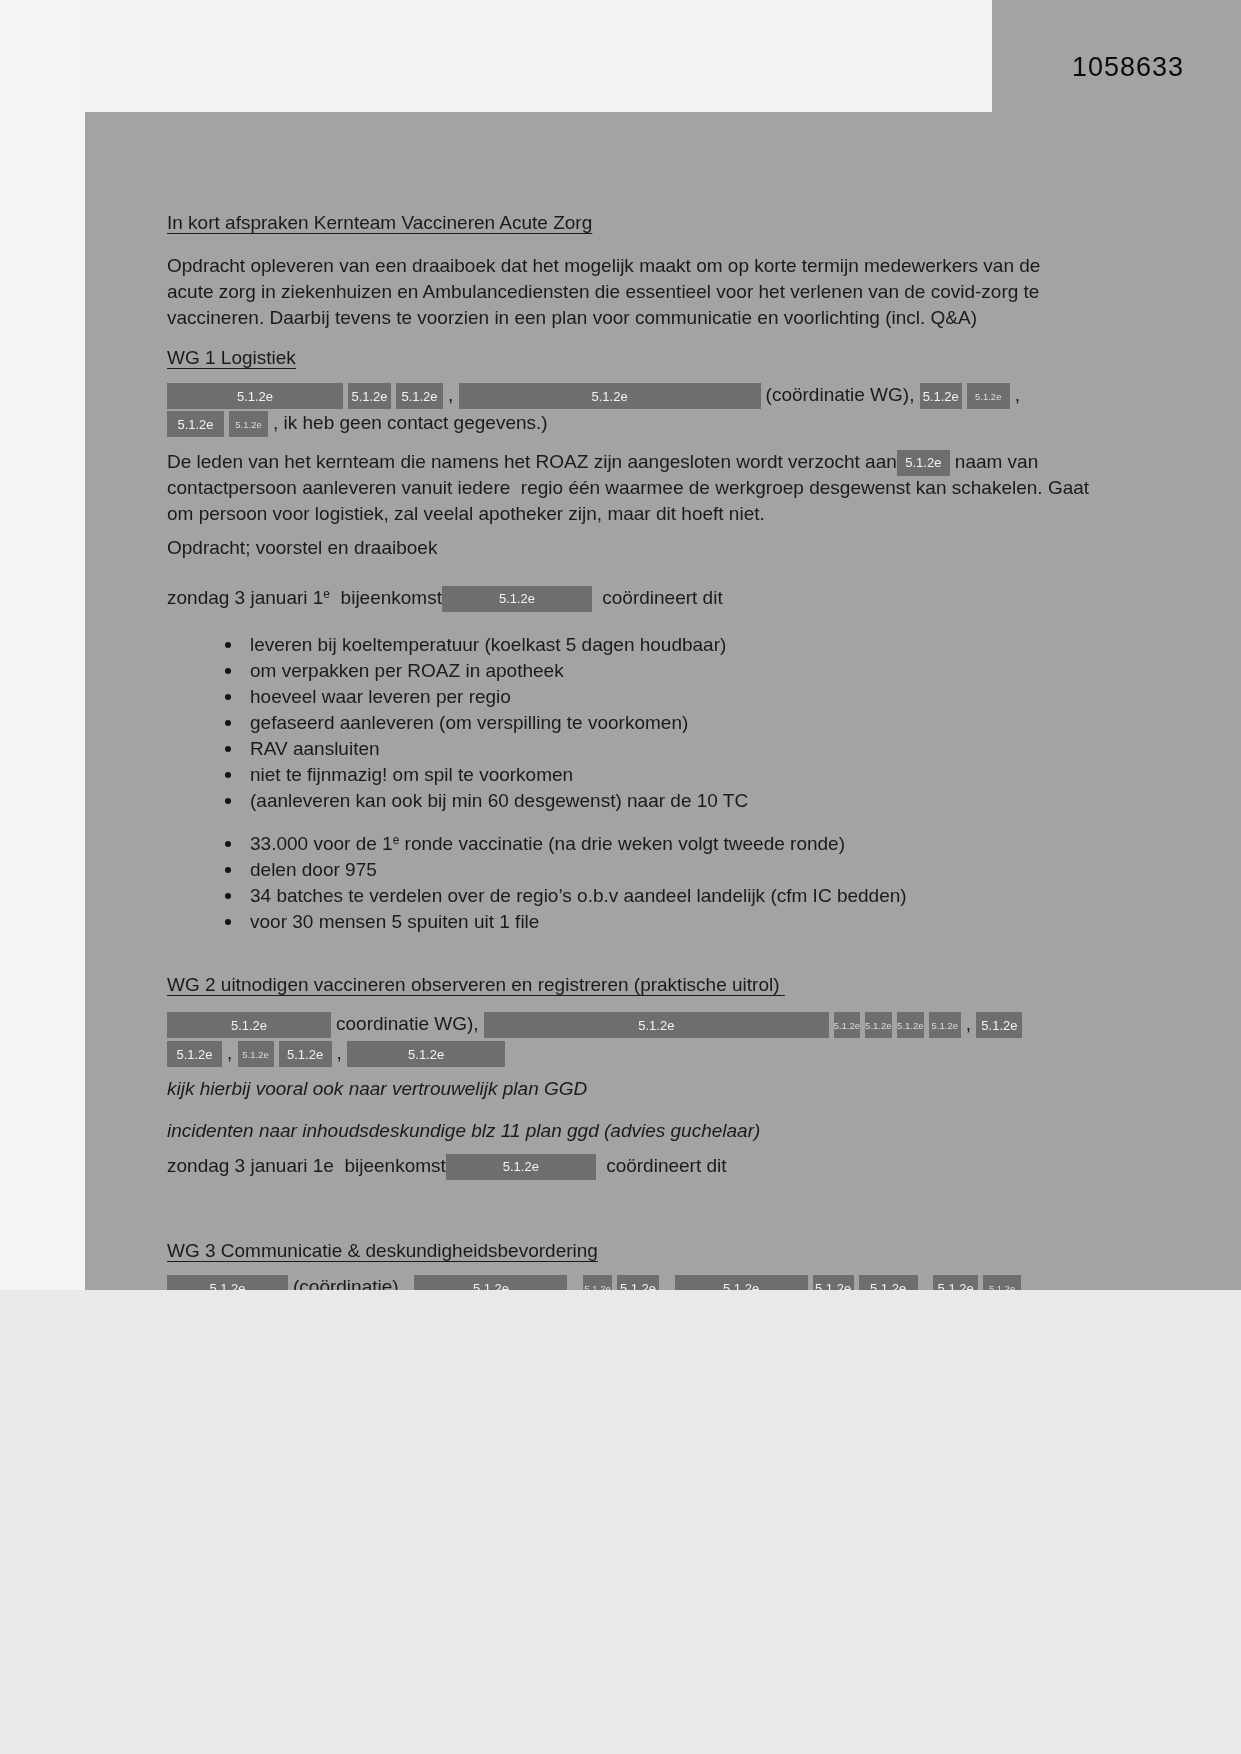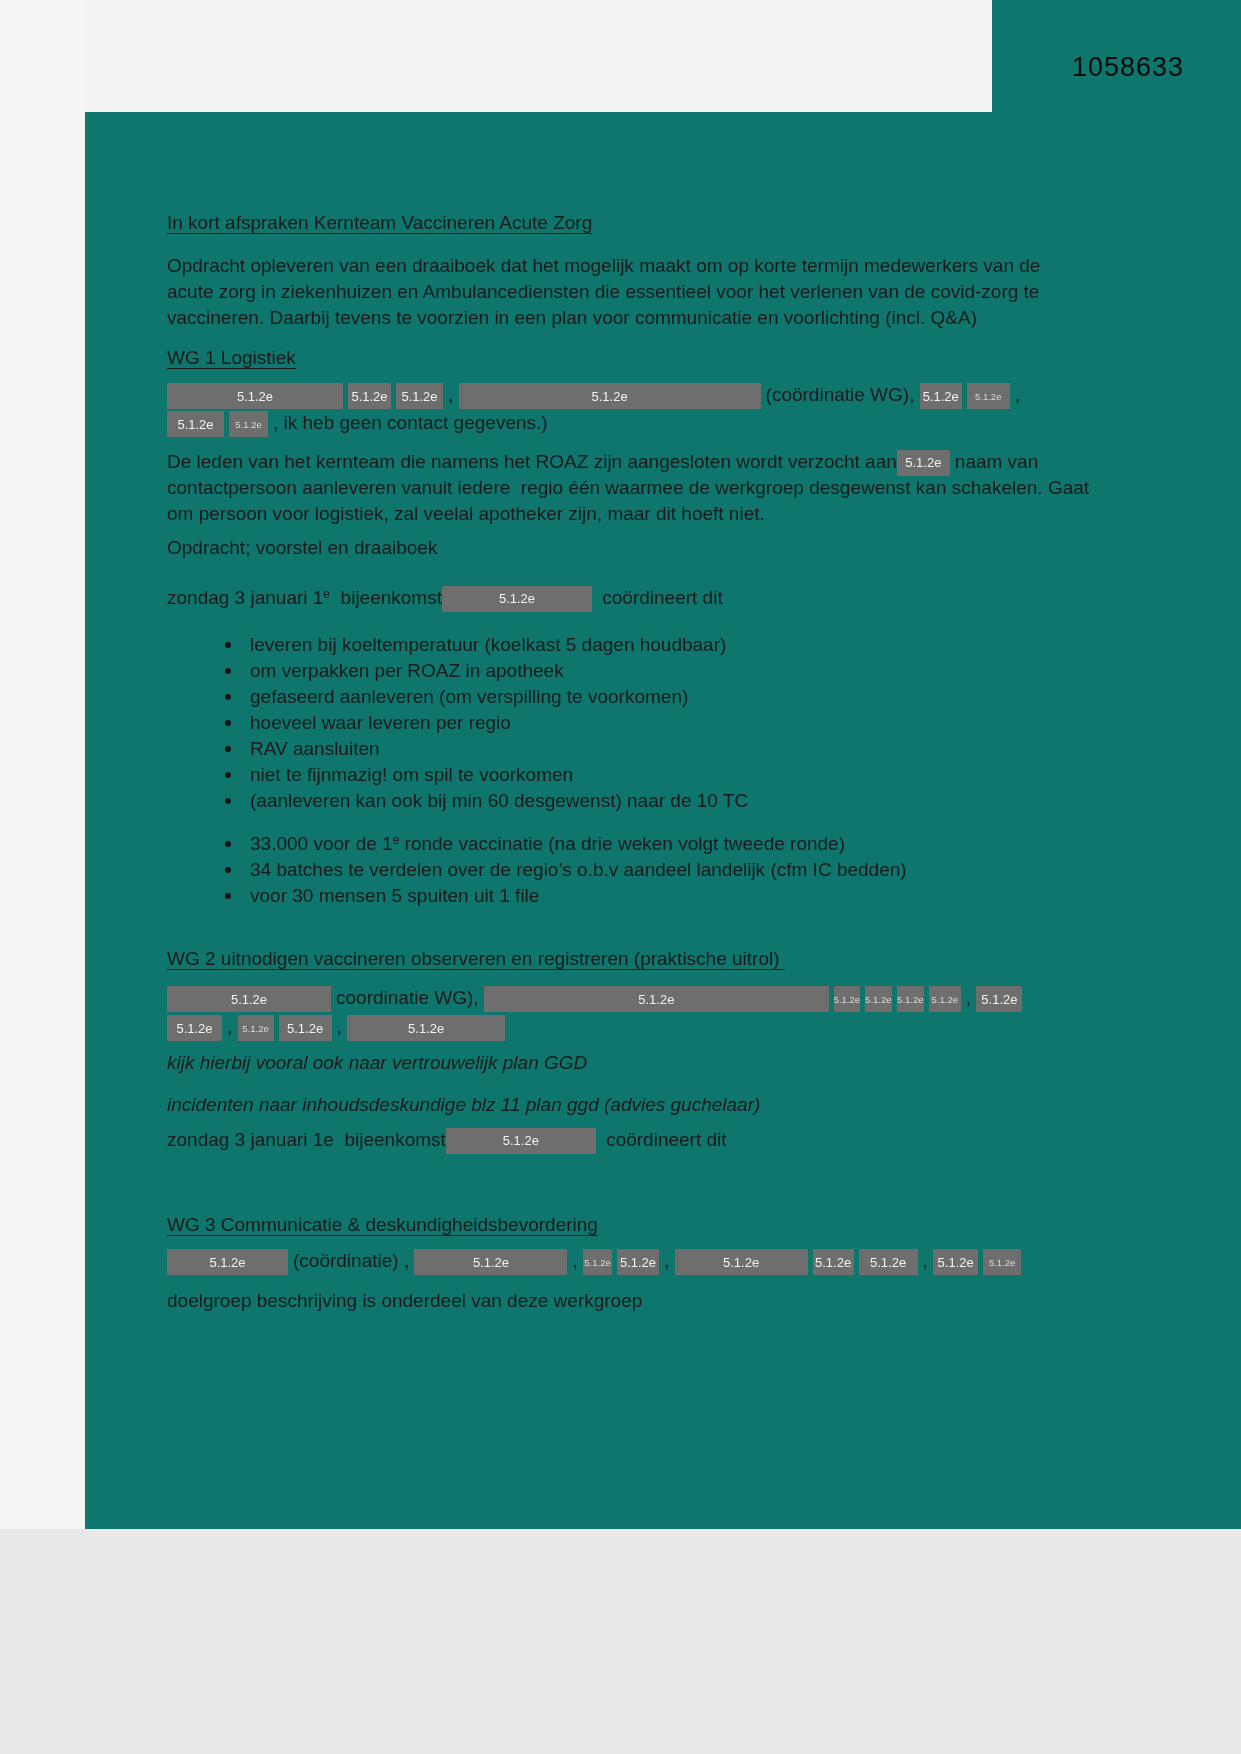--- a/index.html
+++ b/index.html
@@ -1,16 +1,16 @@
 <!DOCTYPE html>
 <html><head>
 <meta charset="utf-8">
 <style>
   html,body{margin:0;padding:0;background:#e9e9e9;}
-  .page{position:relative;width:1241px;height:1529px;background:#0f766e;overflow:hidden;
+  .page{position:relative;width:1241px;height:1290px;background:#a3a3a3;overflow:hidden;
         font-family:"Liberation Sans",sans-serif;color:#1b1b1b;}
   .edge-top{position:absolute;left:0;top:0;width:992px;height:112px;background:#f3f3f3;}
   .edge-left{position:absolute;left:0;top:0;width:85px;height:1612px;background:#f4f4f4;}
   .edge-bottom{position:absolute;left:0;top:1746px;width:1241px;height:8px;background:#efefef;}
   .page-number{position:absolute;top:52px;right:57px;font-size:27px;letter-spacing:1px;color:#0b0b0b;}
   .content{position:absolute;left:167px;top:0;width:910px;}
   .ln{white-space:pre;font-size:19px;line-height:26px;height:26px;}
   .ln.h{height:28px;}
   .ln.h .und{text-decoration:underline;text-underline-offset:4px;}
   .ln.i{font-style:italic;}
@@ -39,26 +39,27 @@
       <div class="ln h" style="margin-top: 14px;"><span class="und">WG 1 Logistiek</span></div>
       <div class="ln r" style="margin-top: 10px;"><span class="redact" style="width: 176px;">5.1.2e</span><span class="redact" style="width: 43px;">5.1.2e</span><span class="redact" style="width: 47px;">5.1.2e</span>, <span class="redact" style="width: 302px;">5.1.2e</span>(coördinatie WG), <span class="redact" style="width: 42px;">5.1.2e</span><span class="redact sm" style="width: 43px;">5.1.2e</span>,</div>
       <div class="ln r" style="margin-top: 1px;"><span class="redact" style="width: 57px;">5.1.2e</span><span class="redact sm" style="width: 39px;">5.1.2e</span>, ik heb geen contact gegevens.)</div>
       <div class="ln t" style="margin-top: 11px;">De leden van het kernteam die namens het ROAZ zijn aangesloten wordt verzocht aan<span class="redact" style="width: 53px;">5.1.2e</span>naam van</div>
       <div class="ln t" style="margin-top: 0px;">contactpersoon aanleveren vanuit iedere  regio één waarmee de werkgroep desgewenst kan schakelen. Gaat</div>
       <div class="ln t" style="margin-top: 0px;">om persoon voor logistiek, zal veelal apotheker zijn, maar dit hoeft niet.</div>
       <div class="ln t" style="margin-top: 8px;">Opdracht; voorstel en draaiboek</div>
       <div class="ln t" style="margin-top: 24px;">zondag 3 januari 1<sup>e</sup>  bijeenkomst<span class="redact" style="width: 150px;">5.1.2e</span> coördineert dit</div>
       <div class="ln b" style="margin-top: 21px;"><span class="dot"></span><span>leveren bij koeltemperatuur (koelkast 5 dagen houdbaar)</span></div>
       <div class="ln b" style="margin-top: 0px;"><span class="dot"></span><span>om verpakken per ROAZ in apotheek</span></div>
+      <div class="ln b" style="margin-top: 0px;"><span class="dot"></span><span>hoeveel waar leveren per regio</span></div>
       <div class="ln b" style="margin-top: 0px;"><span class="dot"></span><span>gefaseerd aanleveren (om verspilling te voorkomen)</span></div>
-      <div class="ln b" style="margin-top: 0px;"><span class="dot"></span><span>hoeveel waar leveren per regio</span></div>
       <div class="ln b" style="margin-top: 0px;"><span class="dot"></span><span>RAV aansluiten</span></div>
       <div class="ln b" style="margin-top: 0px;"><span class="dot"></span><span>niet te fijnmazig! om spil te voorkomen</span></div>
       <div class="ln b" style="margin-top: 0px;"><span class="dot"></span><span>(aanleveren kan ook bij min 60 desgewenst) naar de 10 TC</span></div>
       <div class="ln b" style="margin-top: 17px;"><span class="dot"></span><span>33.000 voor de 1<sup>e</sup> ronde vaccinatie (na drie weken volgt tweede ronde)</span></div>
+      <div class="ln b" style="margin-top: 0px;"><span class="dot"></span><span>delen door 975</span></div>
       <div class="ln b" style="margin-top: 0px;"><span class="dot"></span><span>34 batches te verdelen over de regio’s o.b.v aandeel landelijk (cfm IC bedden)</span></div>
       <div class="ln b" style="margin-top: 0px;"><span class="dot"></span><span>voor 30 mensen 5 spuiten uit 1 file</span></div>
       <div class="ln h" style="margin-top: 37px;"><span class="und">WG 2 uitnodigen vaccineren observeren en registreren (praktische uitrol) </span></div>
       <div class="ln r" style="margin-top: 12px;"><span class="redact" style="width: 164px;">5.1.2e</span>coordinatie WG), <span class="redact" style="width: 345px;">5.1.2e</span><span class="redact sm" style="width: 26px;">5.1.2e</span><span class="redact sm" style="width: 27px;">5.1.2e</span><span class="redact sm" style="width: 27px;">5.1.2e</span><span class="redact sm" style="width: 32px;">5.1.2e</span>, <span class="redact" style="width: 46px;">5.1.2e</span></div>
       <div class="ln r" style="margin-top: 2px;"><span class="redact" style="width: 55px;">5.1.2e</span>, <span class="redact sm" style="width: 36px;">5.1.2e</span><span class="redact" style="width: 53px;">5.1.2e</span>, <span class="redact" style="width: 158px;">5.1.2e</span></div>
       <div class="ln i" style="margin-top: 8px;">kijk hierbij vooral ook naar vertrouwelijk plan GGD</div>
       <div class="ln i" style="margin-top: 16px;">incidenten naar inhoudsdeskundige blz 11 plan ggd (advies guchelaar)</div>
       <div class="ln t" style="margin-top: 9px;">zondag 3 januari 1e  bijeenkomst<span class="redact" style="width: 150px;">5.1.2e</span> coördineert dit</div>
       <div class="ln h" style="margin-top: 59px;"><span class="und">WG 3 Communicatie &amp; deskundigheidsbevordering</span></div>
       <div class="ln r" style="margin-top: 9px;"><span class="redact" style="width: 121px;">5.1.2e</span>(coördinatie) , <span class="redact" style="width: 153px;">5.1.2e</span>, <span class="redact sm" style="width: 29px;">5.1.2e</span><span class="redact" style="width: 42px;">5.1.2e</span>, <span class="redact" style="width: 133px;">5.1.2e</span><span class="redact" style="width: 41px;">5.1.2e</span><span class="redact" style="width: 59px;">5.1.2e</span>, <span class="redact" style="width: 45px;">5.1.2e</span><span class="redact sm" style="width: 38px;">5.1.2e</span></div>

